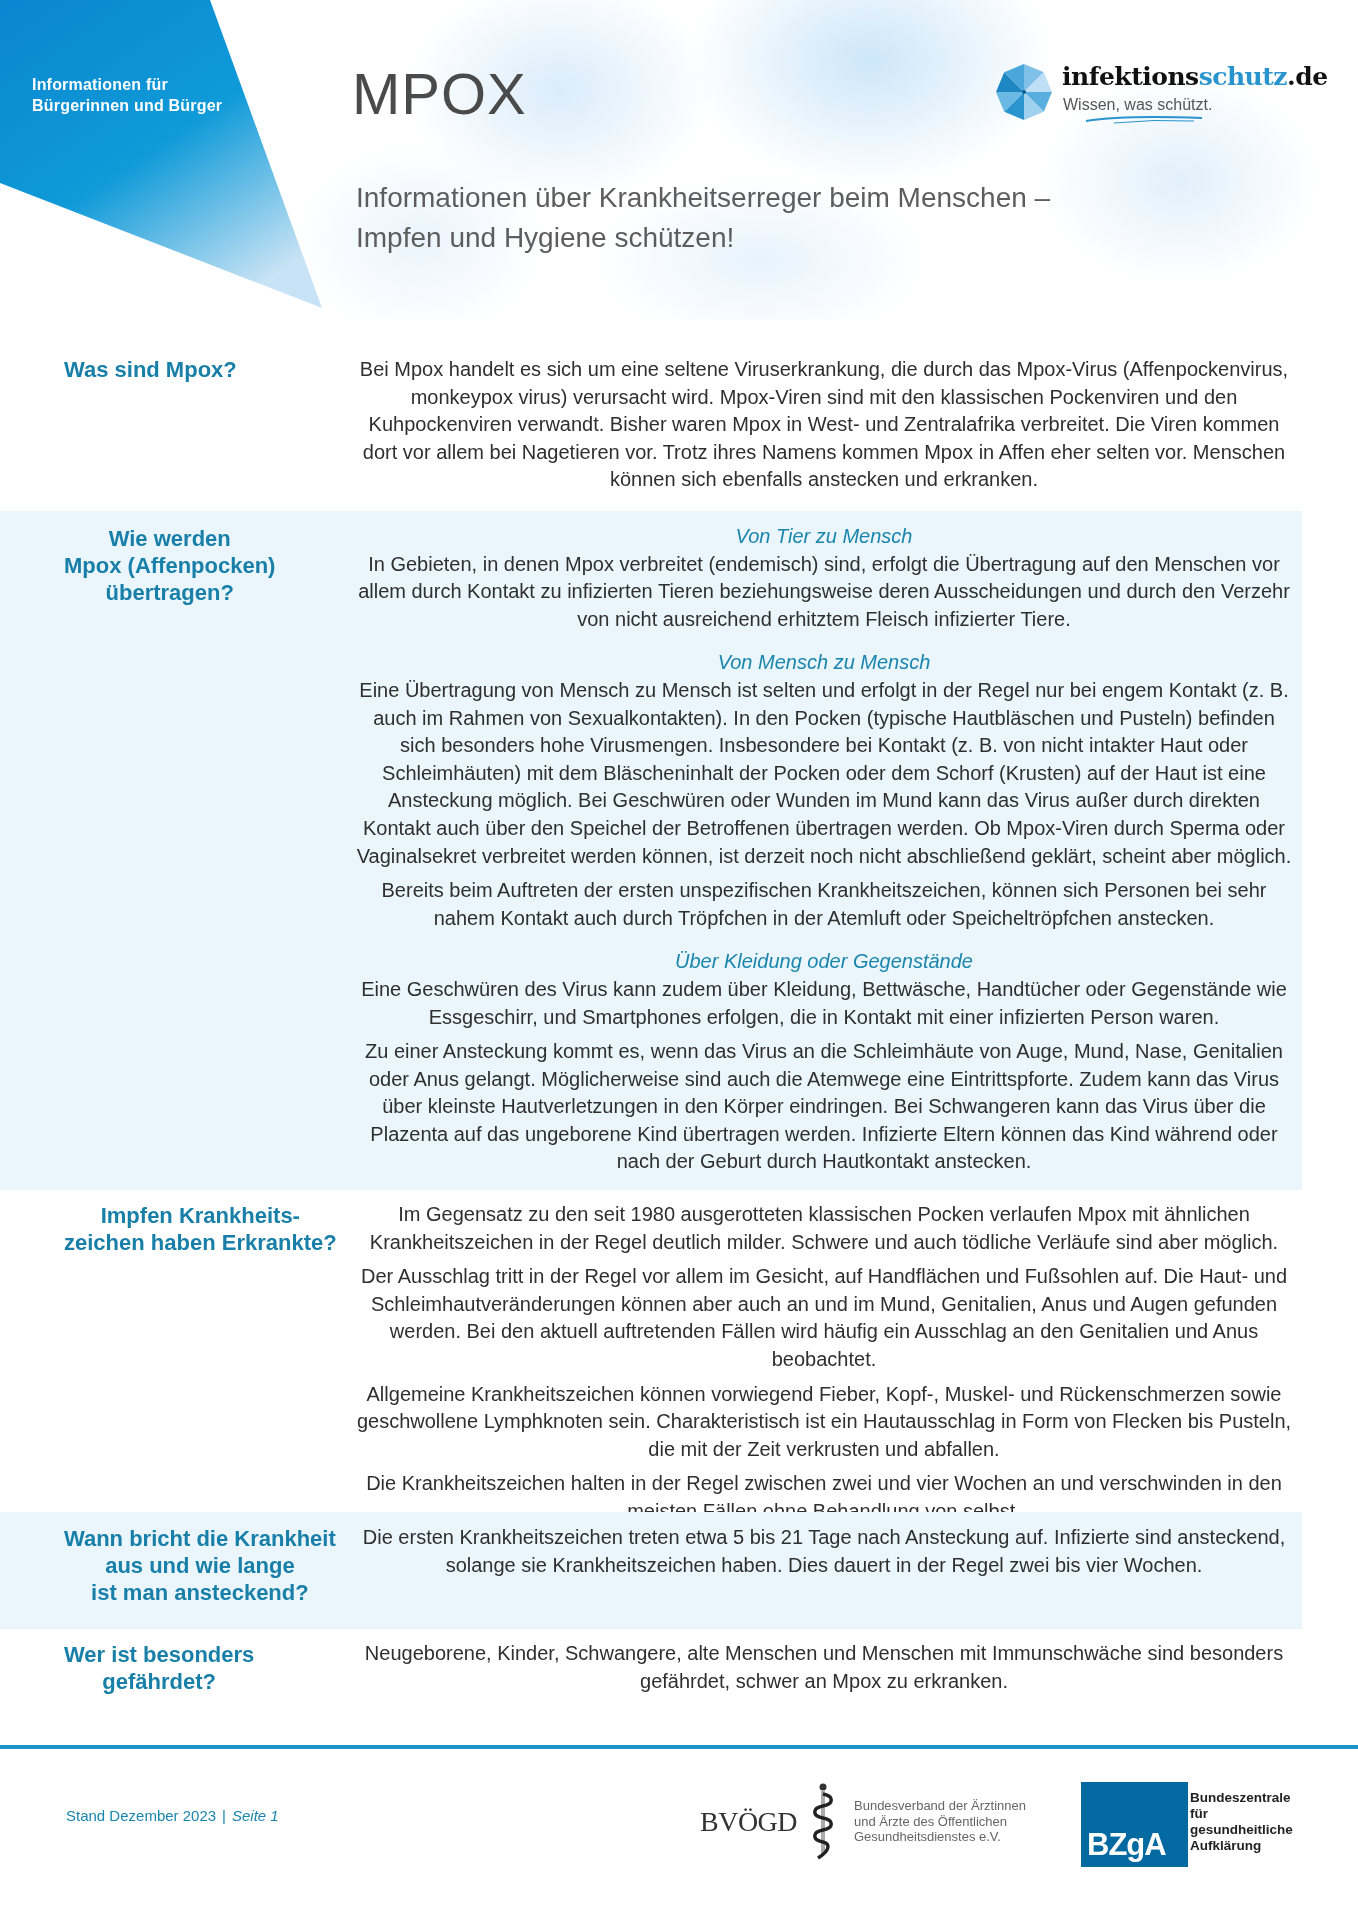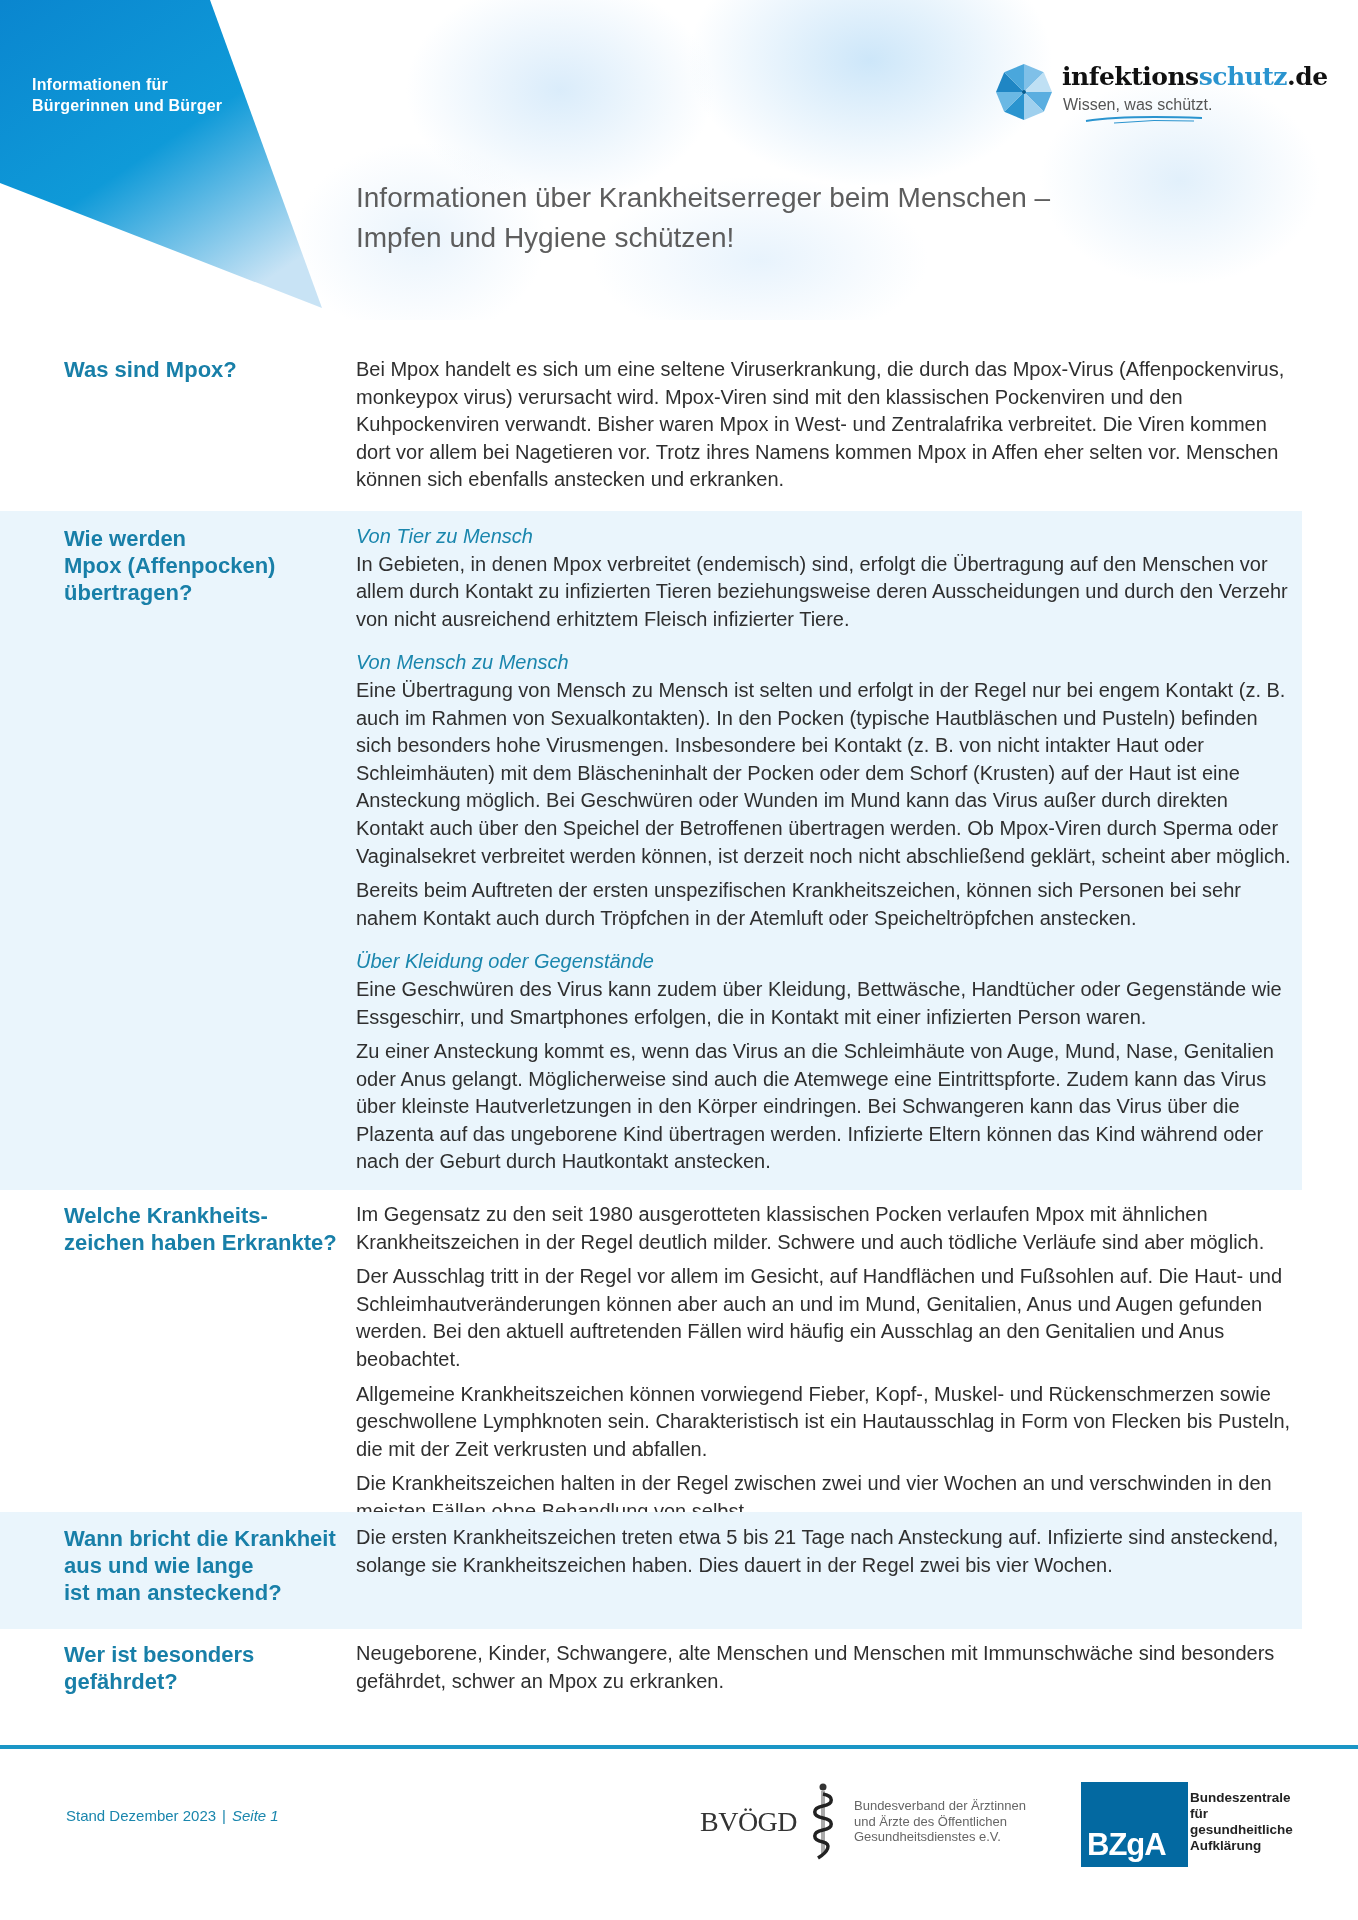--- a/index.html
+++ b/index.html
@@ -24,21 +24,21 @@
   .title { position:absolute; left:352px; top:60px; font-size:58px; color:#4a4a4a; letter-spacing:1px; font-weight:normal; }
   .subtitle { position:absolute; left:356px; top:178px; font-size:28px; line-height:40px; color:#5d5d5d; width:880px; }
   .logo { position:absolute; left:994px; top:60px; width:330px; height:70px; }
   .logo-mark { position:absolute; left:0; top:2px; }
   .logo-word { position:absolute; left:68px; top:2px; font-family:"DejaVu Serif", serif; font-weight:bold; font-size:25px; letter-spacing:-0.5px; color:#111; white-space:nowrap; }
   .logo-word .accent { color:#2a94cf; }
   .logo-tag { position:absolute; left:69px; top:36px; font-size:16px; color:#555; white-space:nowrap; }
   .logo-underline { position:absolute; left:90px; top:54px; }
 
   
-  .section { position:absolute; left:0; width:1302px; }
+  .section { position:absolute; left:0; width:1302px;text-align:center; }
   .section.shaded { background:#eaf5fc; }
   .q { position:absolute; left:64px; color:#187fa8; font-weight:bold; font-size:22px; line-height:27px; }
   .a { position:absolute; left:356px; width:936px; font-size:20px; line-height:27.6px; color:#2f2f2f; }
   .a p { margin:0 0 7px 0; }
   .a .sub { color:#1a86ad; font-style:italic; margin:0; }
   .a .gap { height:9px; }
 
   
   .footer-rule { position:absolute; left:0; top:1745px; width:1358px; height:4px; background:#1b96c6; }
   .footer-stand { position:absolute; left:66px; top:1807px; font-size:15px; color:#1a86ad; white-space:nowrap; }
@@ -65,20 +65,21 @@
       </linearGradient>
     </defs>
     <polygon points="0,0 210,0 322,308 0,183" fill="url(#tri)"></polygon>
   </svg>
 
   <div class="audience">
     <div>Informationen für</div>
     <div>Bürgerinnen und Bürger</div>
   </div>
 
+  <div class="title">MPOX</div>
 
   <div class="subtitle">
     <div>Informationen über Krankheitserreger beim Menschen –</div>
     <div>Impfen und Hygiene schützen!</div>
   </div>
 
   <div class="logo">
     <svg class="logo-mark" width="60" height="60" viewBox="-30 -30 60 60">
       <g>
         <polygon points="0,0 0,-28 19.8,-19.8" fill="#7fc0e8"></polygon>
@@ -125,21 +126,21 @@
     <p>Bereits beim Auftreten der ersten unspezifischen Krankheitszeichen, können sich Personen bei sehr nahem Kontakt auch durch Tröpfchen in der Atemluft oder Speicheltröpfchen anstecken.</p>
     <div class="gap"></div>
     <p class="sub">Über Kleidung oder Gegenstände</p>
     <p>Eine Geschwüren des Virus kann zudem über Kleidung, Bettwäsche, Handtücher oder Gegenstände wie Essgeschirr, und Smartphones erfolgen, die in Kontakt mit einer infizierten Person waren.</p>
     <p>Zu einer Ansteckung kommt es, wenn das Virus an die Schleimhäute von Auge, Mund, Nase, Genitalien oder Anus gelangt. Möglicherweise sind auch die Atemwege eine Eintrittspforte. Zudem kann das Virus über kleinste Hautverletzungen in den Körper eindringen. Bei Schwangeren kann das Virus über die Plazenta auf das ungeborene Kind übertragen werden. Infizierte Eltern können das Kind während oder nach der Geburt durch Hautkontakt anstecken.</p>
   </div>
 </div>
 
 <div class="section" style="top:1190px;height:322px;">
   <div class="q" style="top:12px;">
-    <div>Welche Krankheits-</div>
+    <div>Impfen Krankheits-</div>
     <div>zeichen haben Erkrankte?</div>
   </div>
   <div class="a" style="top:11px;">
     <p>Im Gegensatz zu den seit 1980 ausgerotteten klassischen Pocken verlaufen Mpox mit ähnlichen Krankheits­zeichen in der Regel deutlich milder. Schwere und auch tödliche Verläufe sind aber möglich.</p>
     <p>Der Ausschlag tritt in der Regel vor allem im Gesicht, auf Handflächen und Fußsohlen auf. Die Haut- und Schleimhautveränderungen können aber auch an und im Mund, Genitalien, Anus und Augen gefunden werden. Bei den aktuell auftretenden Fällen wird häufig ein Ausschlag an den Genitalien und Anus beobachtet.</p>
     <p>Allgemeine Krankheitszeichen können vorwiegend Fieber, Kopf-, Muskel- und Rückenschmerzen sowie geschwollene Lymphknoten sein. Charakteristisch ist ein Hautausschlag in Form von Flecken bis Pusteln, die mit der Zeit verkrusten und abfallen.</p>
     <p>Die Krankheitszeichen halten in der Regel zwischen zwei und vier Wochen an und verschwinden in den meisten Fällen ohne Behandlung von selbst.</p>
   </div>
 </div>
 

